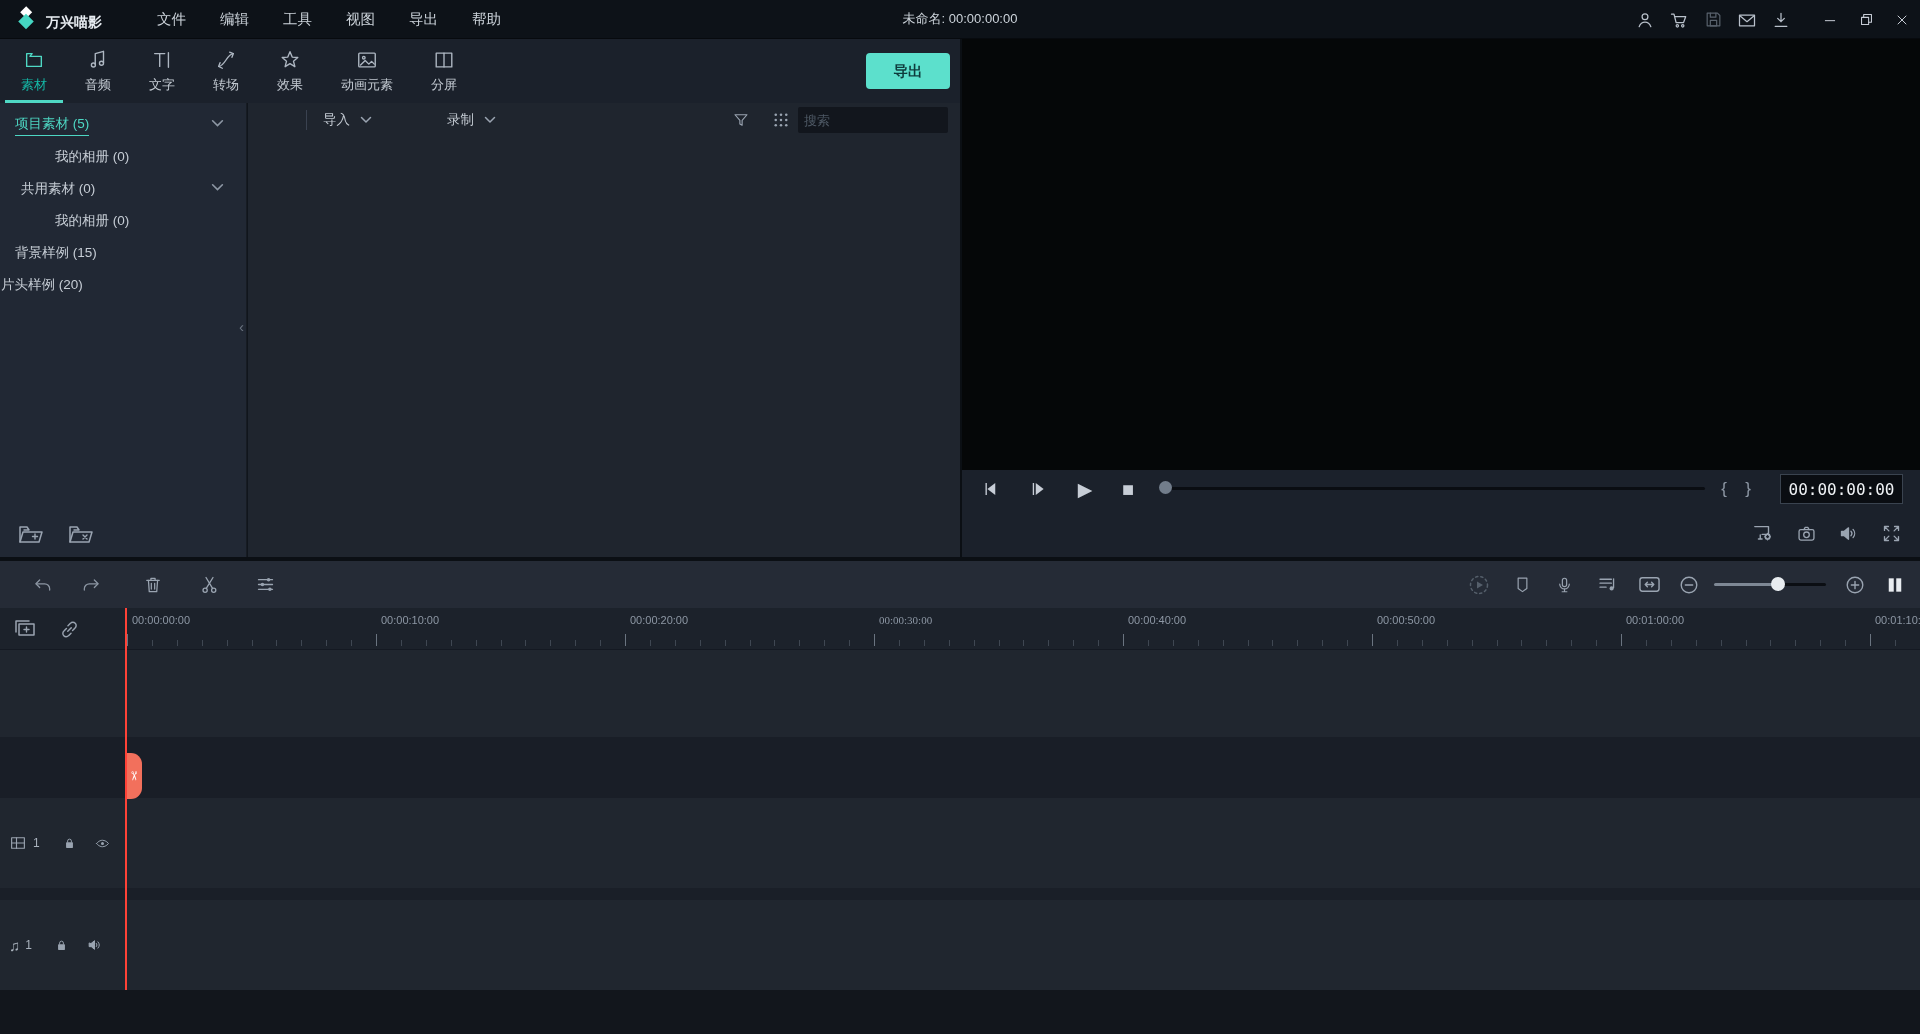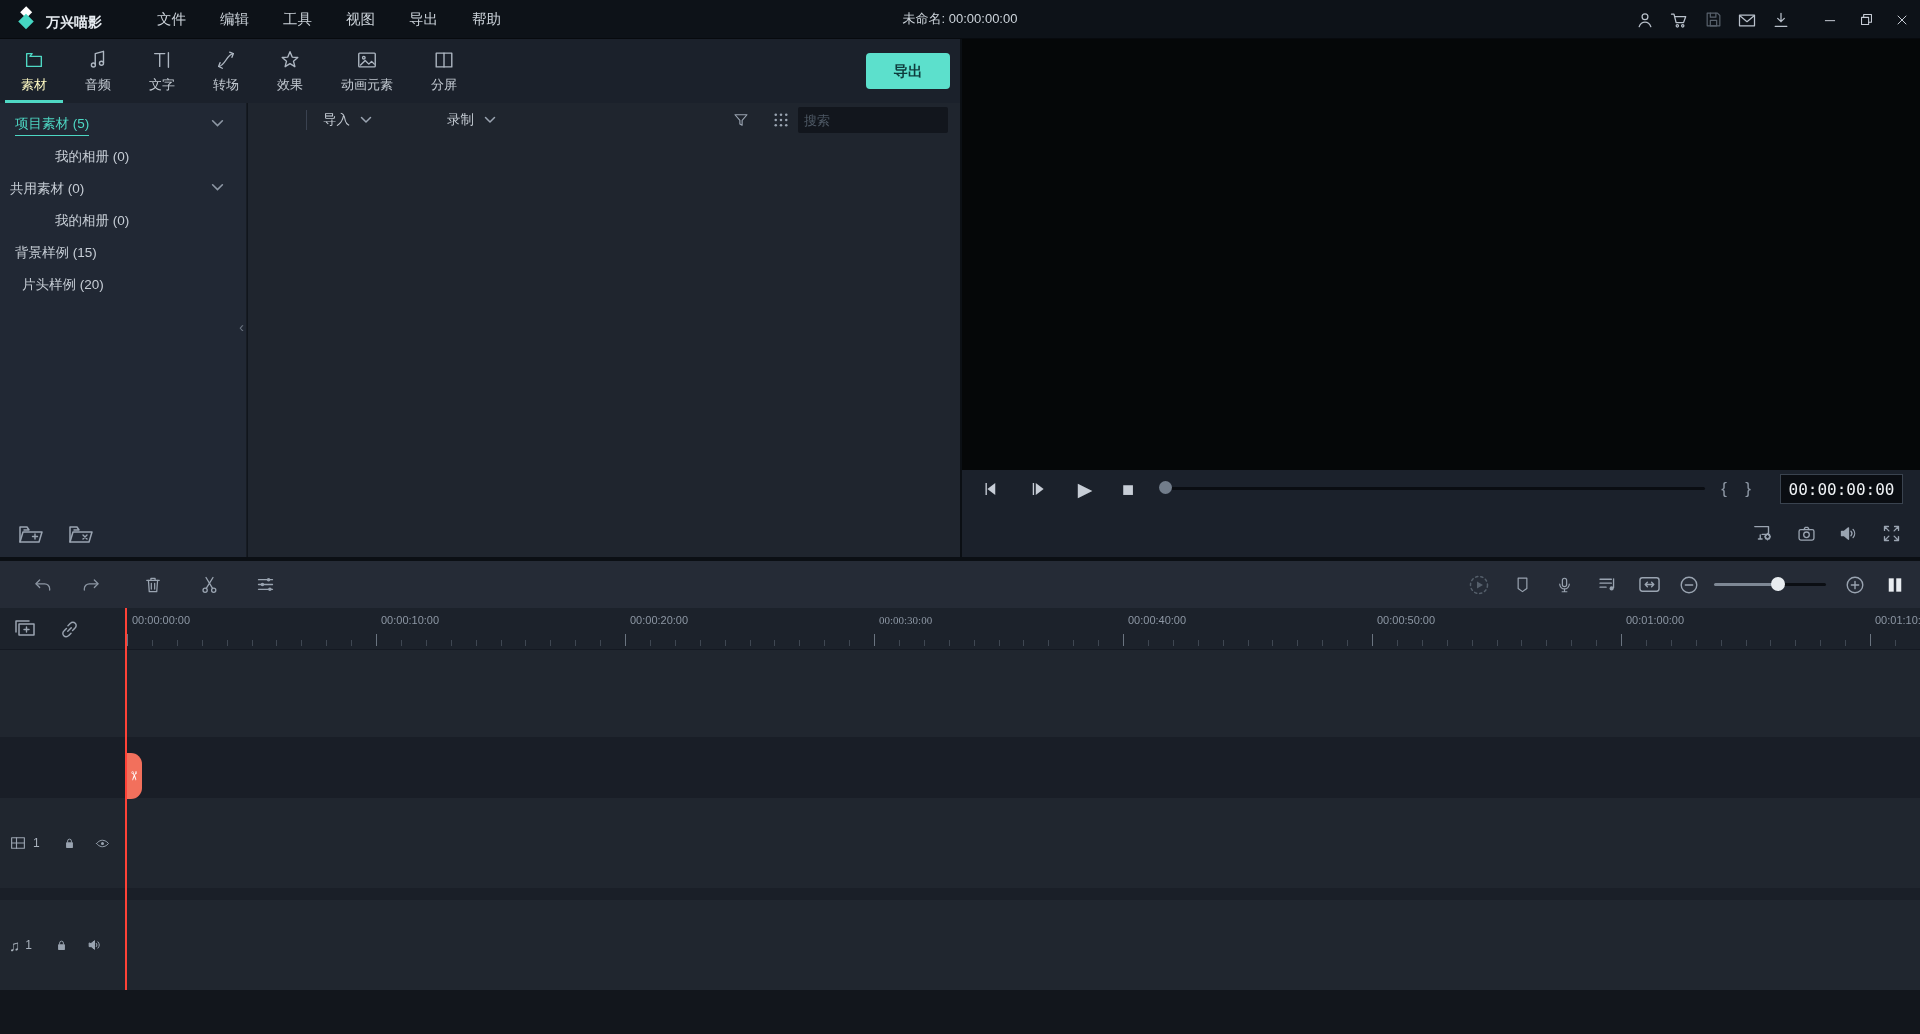--- a/index.html
+++ b/index.html
@@ -21,21 +21,21 @@
 #tb-right{position:absolute;right:0;top:0;height:39px;display:flex;align-items:center}
 .tb-ic{width:34px;height:39px;display:flex;align-items:center;justify-content:center}
 .win-ic{width:36px;height:39px;display:flex;align-items:center;justify-content:center}
 
 
 #ribbon{position:absolute;left:0;top:39px;width:960px;height:64px;background:#1b212b}
 #tabs{display:flex;height:64px;align-items:stretch;padding-left:2px}
 .tab{position:relative;display:flex;flex-direction:column;align-items:center;justify-content:center;
   gap:5px;padding:0 19px;color:#c3cad2}
 .tab .ic{stroke:#aeb7c2}
-.tab.active{color:#fef9c3}
+.tab.active{color:#14b8a6}
 .tab.active .ic{stroke:#4fd8c4}
 .tab.active::after{content:"";position:absolute;left:3px;right:3px;bottom:0;height:3px;background:#4fd8c4}
 .tab-label{font-size:13px}
 #export-btn{position:absolute;left:866px;top:14px;width:84px;height:36px;background:#5ce0cc;
   border:none;border-radius:4px;font-size:14.5px;font-weight:bold;color:#0e3b3c;
   font-family:"Liberation Sans",sans-serif;cursor:pointer}
 
 
 #sidebar{position:absolute;left:0;top:103px;width:247px;height:454px;background:#212834;
   border-right:1px solid #171c23}
@@ -265,35 +265,35 @@
         <span class="lbl">项目素材 (5)</span>
         <span class="side-chev">
           <svg width="13" height="9" viewBox="0 0 12 8">
             <path d="M1.5 1.5L6 6l4.5-4.5" fill="none" stroke="#8d97a4" stroke-width="1.5" stroke-linecap="round"></path>
           </svg>
         </span>
       </div>
       <div class="side-item" style="padding-left: 55px;">
         <span class="lbl">我的相册 (0)</span>
       </div>
-      <div class="side-item" style="padding-left: 10px;">
+      <div class="side-item" style="padding-left: 21px;">
         <span class="lbl">共用素材 (0)</span>
         <span class="side-chev">
           <svg width="13" height="9" viewBox="0 0 12 8">
             <path d="M1.5 1.5L6 6l4.5-4.5" fill="none" stroke="#8d97a4" stroke-width="1.5" stroke-linecap="round"></path>
           </svg>
         </span>
       </div>
       <div class="side-item" style="padding-left: 55px;">
         <span class="lbl">我的相册 (0)</span>
       </div>
       <div class="side-item" style="padding-left: 15px;">
         <span class="lbl">背景样例 (15)</span>
       </div>
-      <div class="side-item" style="padding-left: 22px;">
+      <div class="side-item" style="padding-left: 1px;">
         <span class="lbl">片头样例 (20)</span>
       </div>
     </div>
   <span id="collapse-handle">‹</span>
   <div id="side-bottom">
     <span>
       <svg width="26" height="22" viewBox="0 0 26 22">
           <g class="ic">
         <path d="M2 19V4h7l2 3h-5"></path>
             <path d="M2 19l3-10h19l-3 10z"></path>

